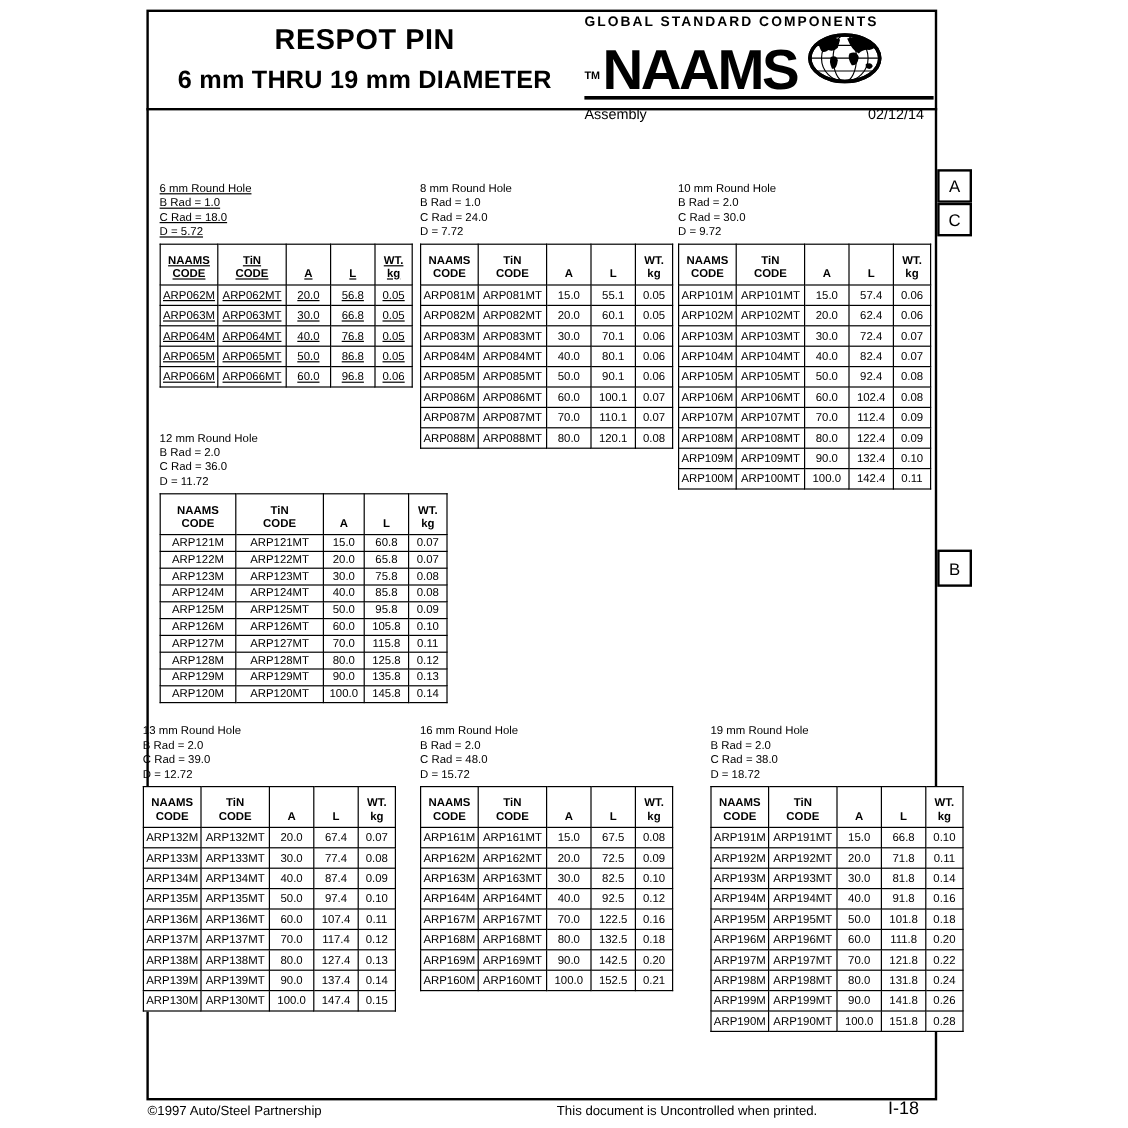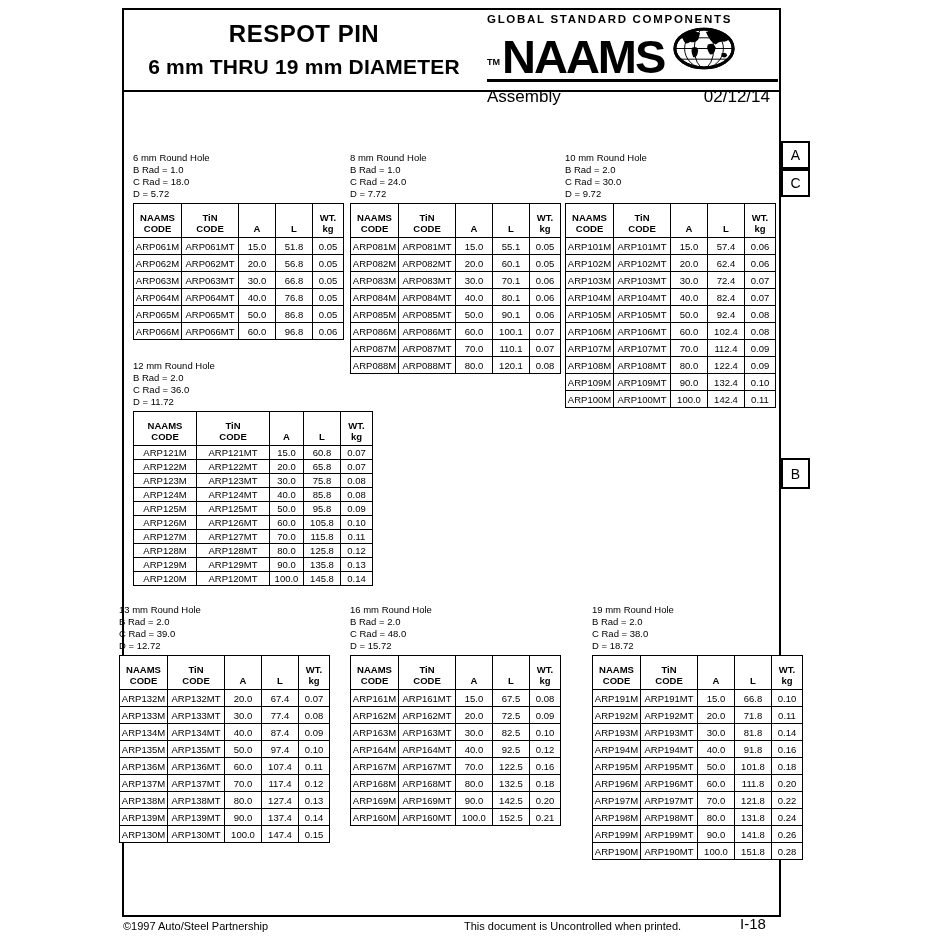--- a/index.html
+++ b/index.html
@@ -16,21 +16,21 @@
   .title2 { font-size:21px; font-weight:bold; margin-top:7px; letter-spacing:0.2px; }
 
   
   .brand-block { position:absolute; left:487px; top:13px; width:291px; }
   .tagline { font-size:11.5px; font-weight:bold; letter-spacing:1.7px; white-space:nowrap; }
   .brandrow { display:flex; align-items:flex-end; margin-top:1px; }
   .tm { font-size:9px; font-weight:bold; margin:16px 2px 9px 0; }
   .brandname { font-size:47px; font-weight:bold; letter-spacing:-2px; line-height:0.84; }
   .globe { margin:0 0 1px 7px; }
   .brandline { border-top:3px solid #000; margin-top:3px; width:100%; }
-  .brandbottom { display:flex; justify-content:space-between; font-size:17px; margin-top:5px; padding-right:8px; }
+  .brandbottom { display:flex; justify-content:space-between; font-size:12px; margin-top:5px; padding-right:8px; }
 
   
   .marker { position:absolute; width:25px; height:24px; border:2px solid #000; background:#fff;
             display:flex; align-items:center; justify-content:center; font-size:14px; }
 
   
   .tgroup { position:absolute; }
   .tcaption { font-size:9.5px; line-height:12px; height:48px; margin-bottom:3px; white-space:nowrap; }
   table.spec { border-collapse:collapse; table-layout:fixed; background:#fff; }
   .spec th, .spec td { border:1px solid #000; text-align:center; font-size:9.5px; padding:0 1px; overflow:hidden; }
@@ -90,21 +90,21 @@
     <div class="brandbottom">
       <span>Assembly</span>
       <span>02/12/14</span>
     </div>
   </div>
 
   <div class="marker" style="left:781px; top:141px;">A</div>
   <div class="marker" style="left:781px; top:169px;">C</div>
   <div class="marker" style="left:781px; top:458px; height:27px;">B</div>
 
-  <div class="tgroup" style="left:133px; top:152px;">
+  <div class="tgroup" style="left:133px; top:152px;text-decoration:underline;">
     <div class="tcaption">
         <div>6 mm Round Hole</div>
         <div>B Rad = 1.0</div>
         <div>C Rad = 18.0</div>
         <div>D = 5.72</div>
       </div>
     <table class="spec">
         <colgroup>
           <col style="width: 48px;">
           <col style="width: 57px;">
@@ -118,27 +118,20 @@
 CODE</th>
             <th>TiN
 CODE</th>
             <th>A</th>
             <th>L</th>
             <th>WT.
 kg</th>
           </tr>
         </thead>
         <tbody>
-          <tr>
-            <td>ARP061M</td>
-            <td>ARP061MT</td>
-            <td>15.0</td>
-            <td>51.8</td>
-            <td>0.05</td>
-          </tr>
           <tr>
             <td>ARP062M</td>
             <td>ARP062MT</td>
             <td>20.0</td>
             <td>56.8</td>
             <td>0.05</td>
           </tr>
           <tr>
             <td>ARP063M</td>
             <td>ARP063MT</td>

